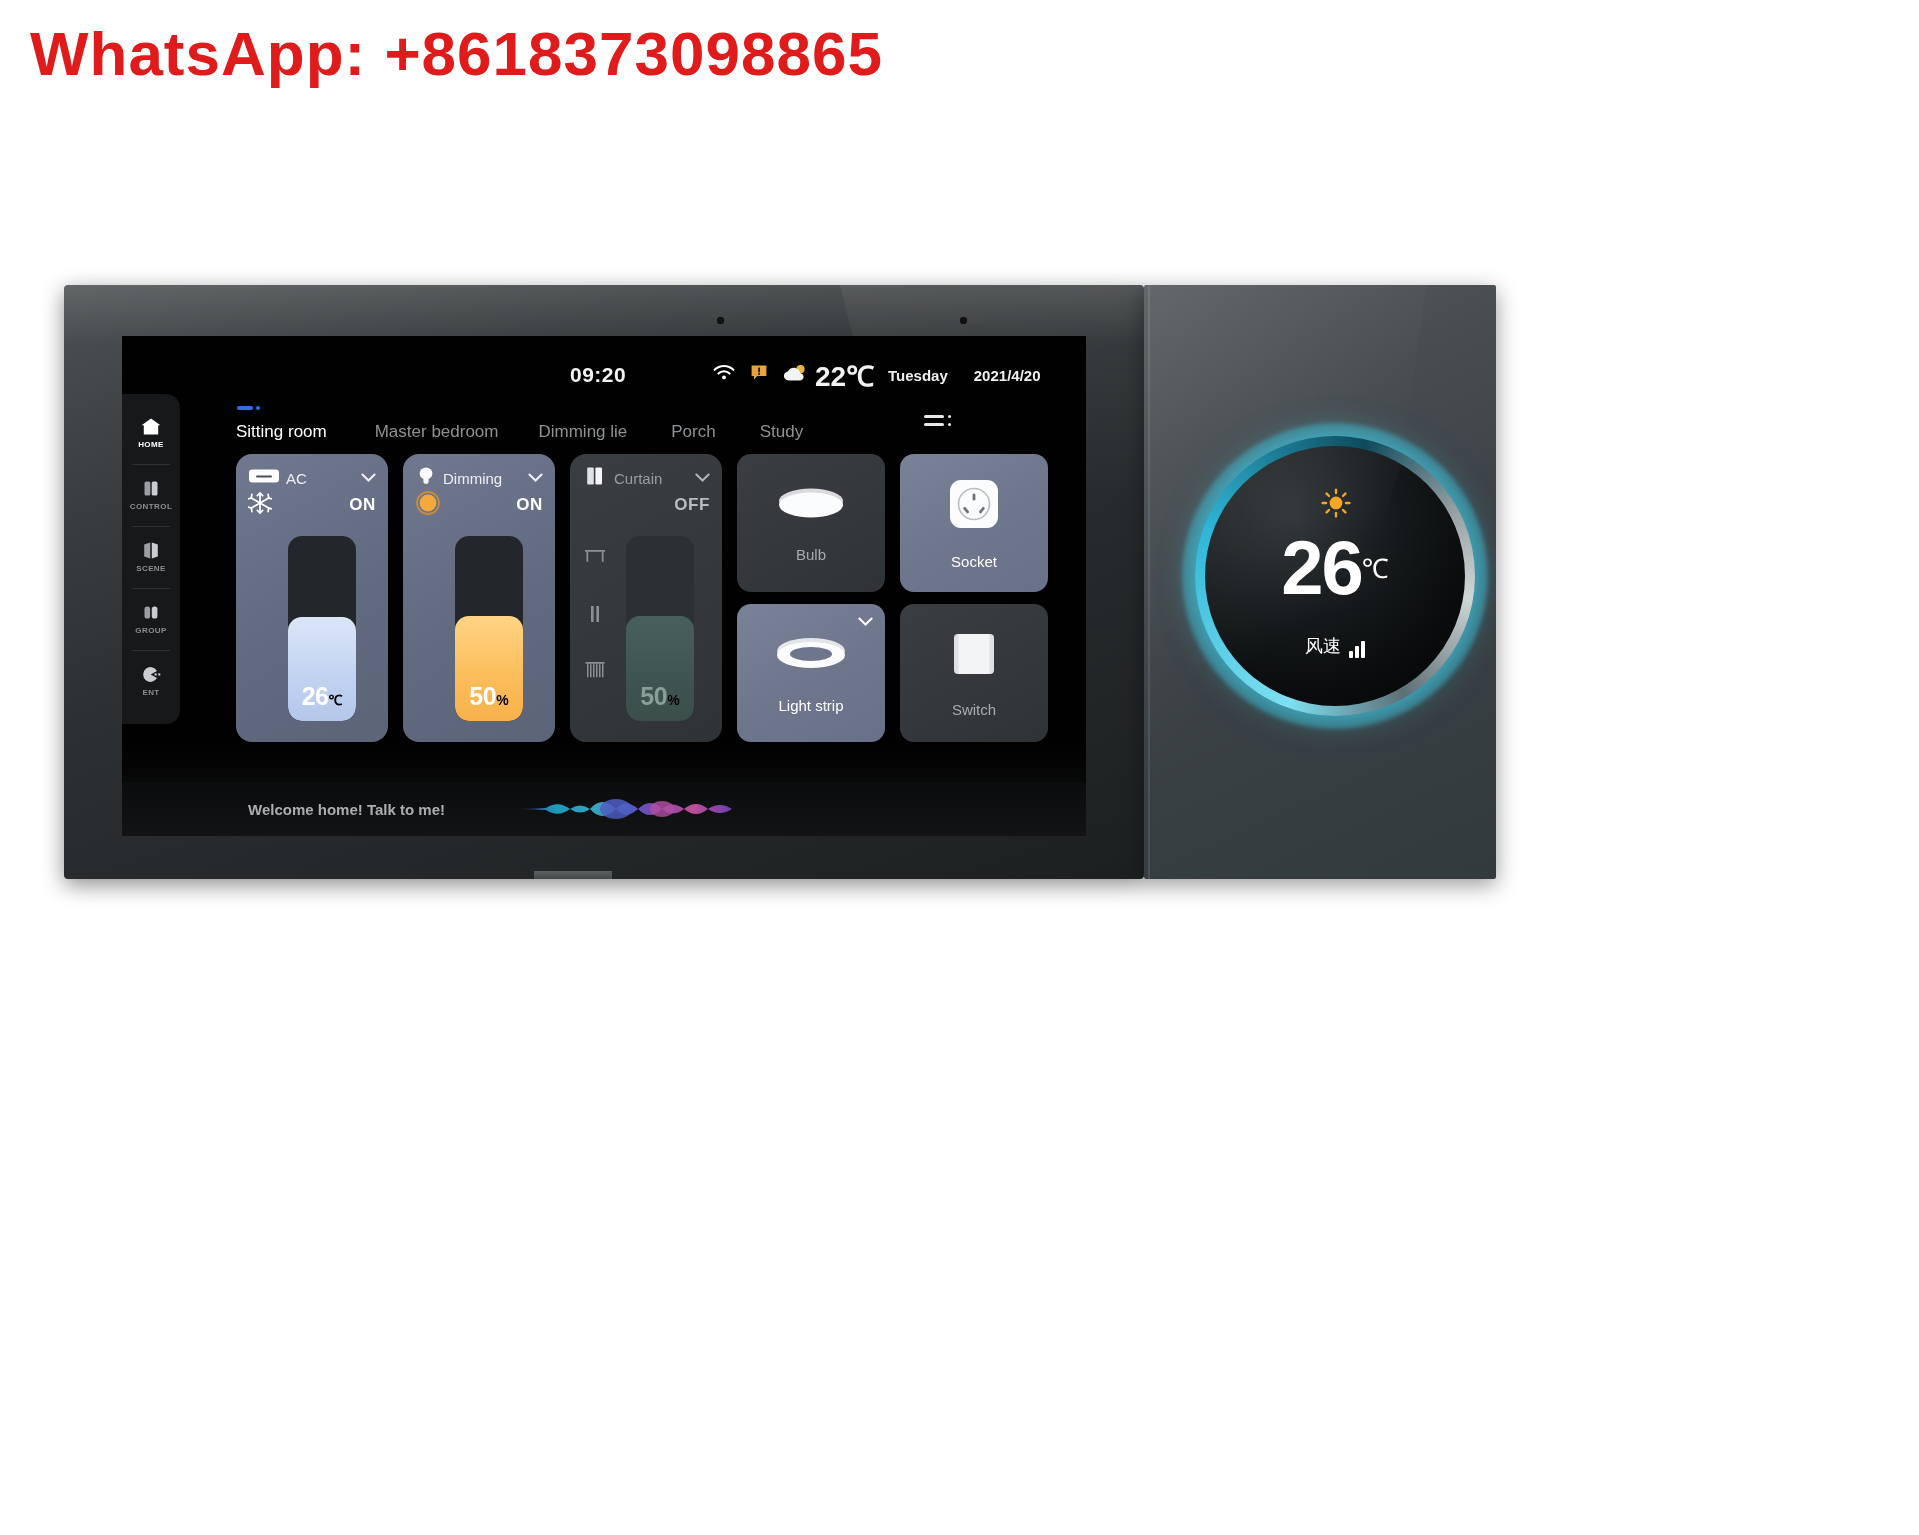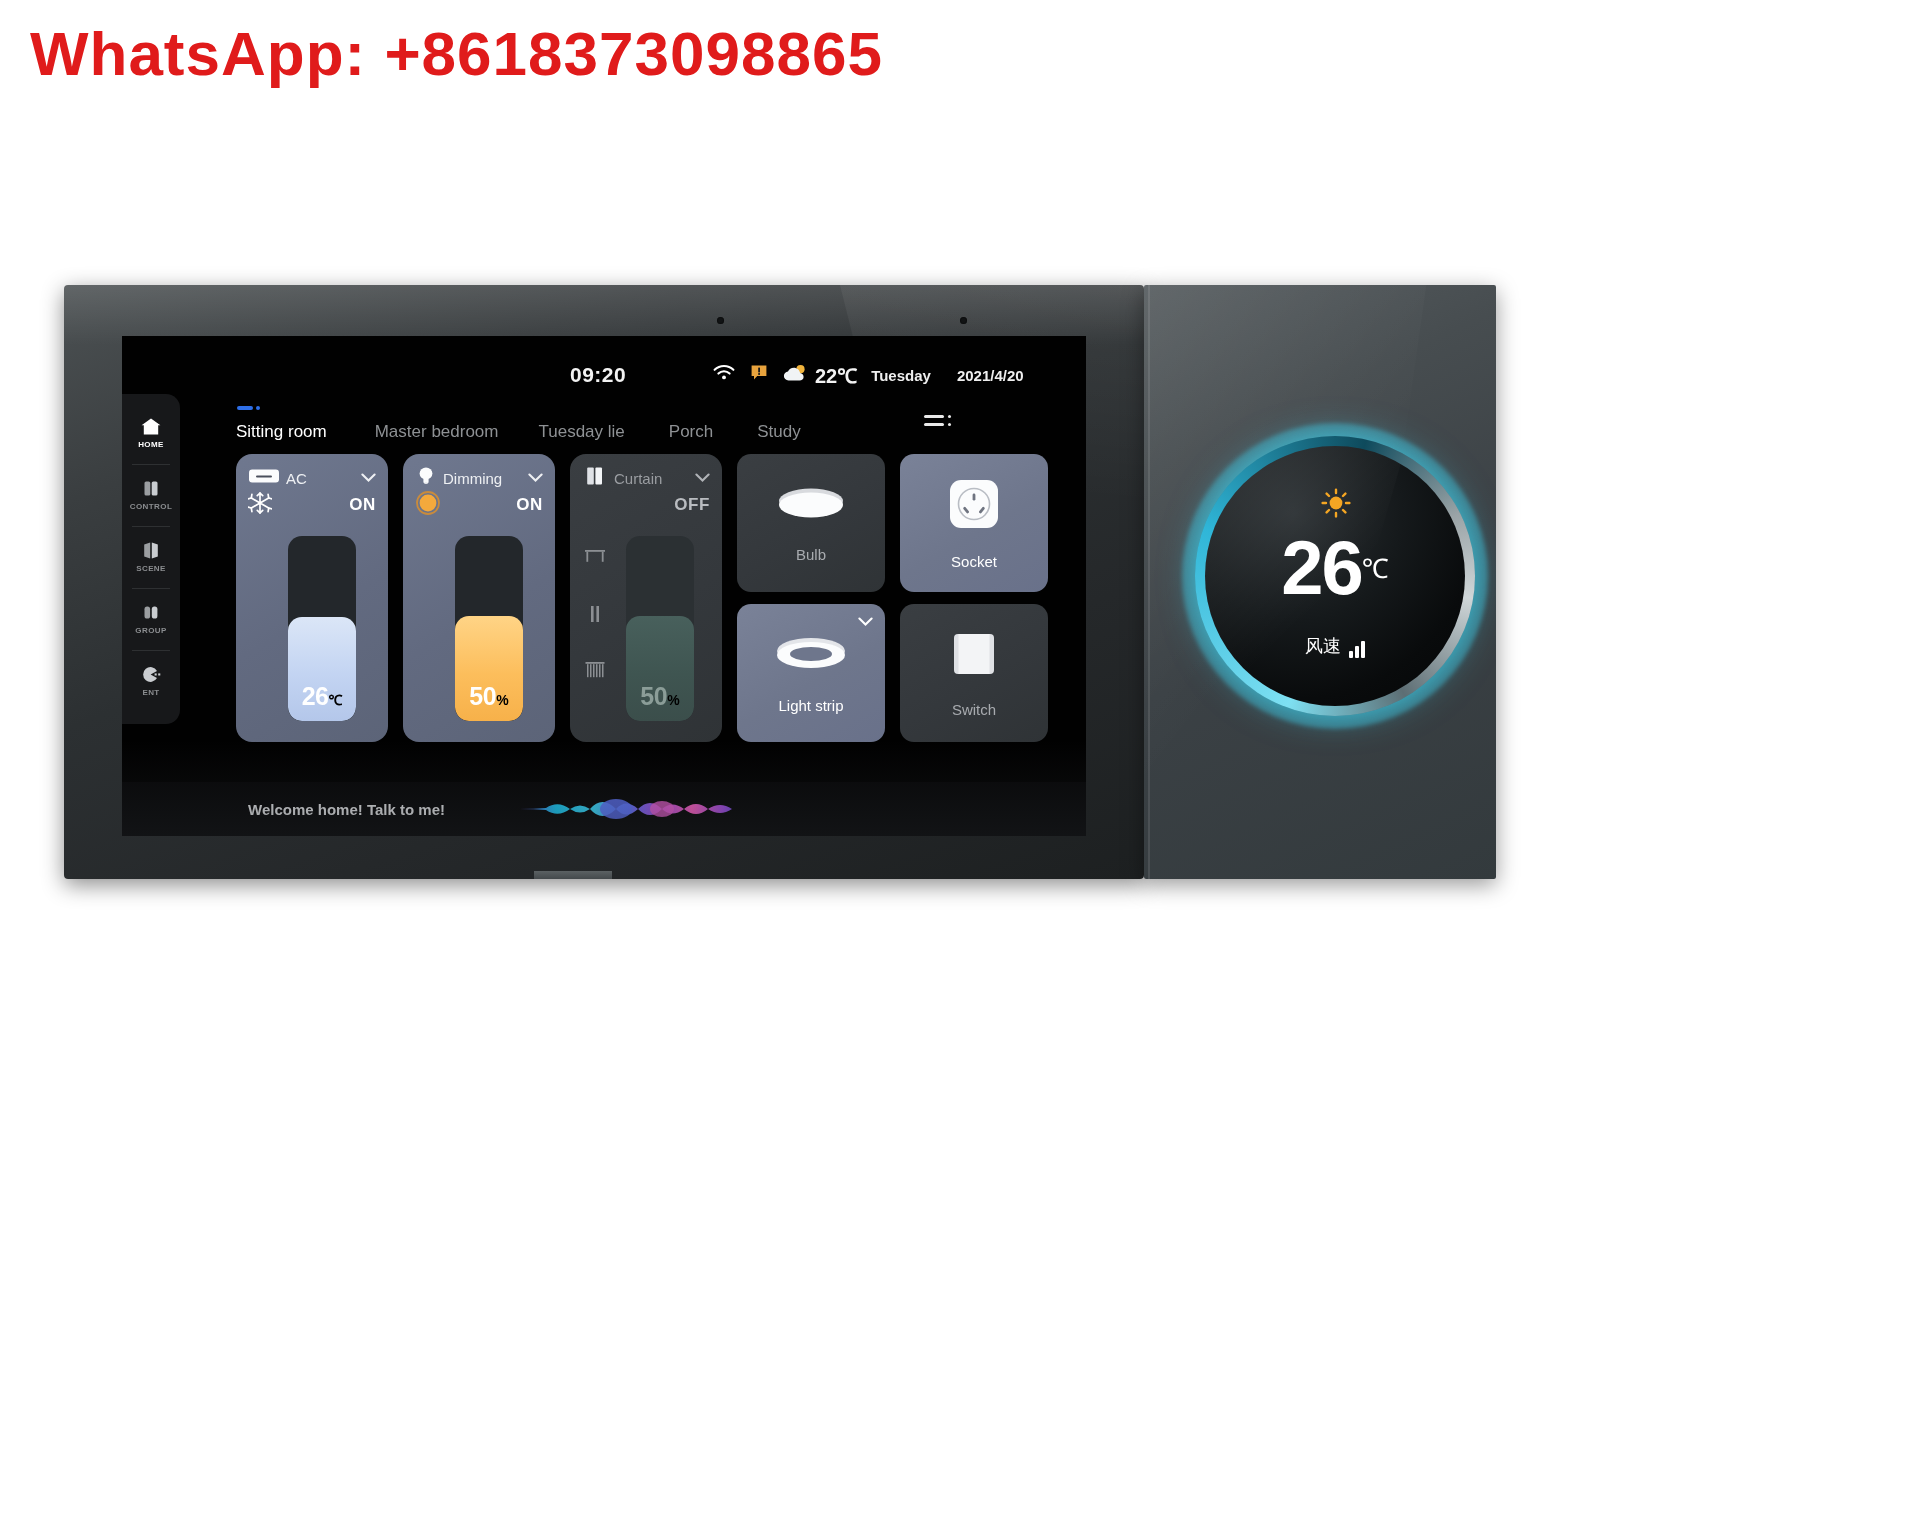--- a/index.html
+++ b/index.html
@@ -115,21 +115,21 @@
   }
   #status-time {
     position: absolute; left: 448px;
     font-size: 21px; font-weight: 700; letter-spacing: .5px;
   }
   #status-right {
     position: absolute; left: 590px;
     display: flex; align-items: center; gap: 14px;
   }
   #status-weather { display: flex; align-items: center; gap: 5px; }
-  #weather-temp { font-size: 20px; font-weight: 700; }
+  #weather-temp { font-size: 28px; font-weight: 700; }
   #status-day, #status-date { font-size: 15px; font-weight: 700; color: #efefef; }
   #status-date { margin-left: 12px; }
 
   
   #room-tabs {
     position: absolute; left: 114px; top: 68px;
     width: 800px; height: 40px;
     display: flex; align-items: flex-end; gap: 0;
   }
   .room-tab {
@@ -414,21 +414,21 @@
             </span>
             <span class="nav-label">ENT</span>
           </div>
         </div>
 
         <div id="room-tabs">
           <div class="room-tab active">Sitting room</div>
           <div id="tab-gap1"></div>
           <div class="room-tab">Master bedroom</div>
           <div id="tab-gap2"></div>
-          <div class="room-tab">Tuesday lie</div>
+          <div class="room-tab">Dimming lie</div>
           <div id="tab-gap3"></div>
           <div class="room-tab">Porch</div>
           <div id="tab-gap4"></div>
           <div class="room-tab">Study</div>
         </div>
 
         <div id="menu-button">
           <div class="menu-row">
             <span class="menu-bar long"></span>
             <span class="menu-bar dot"></span>

